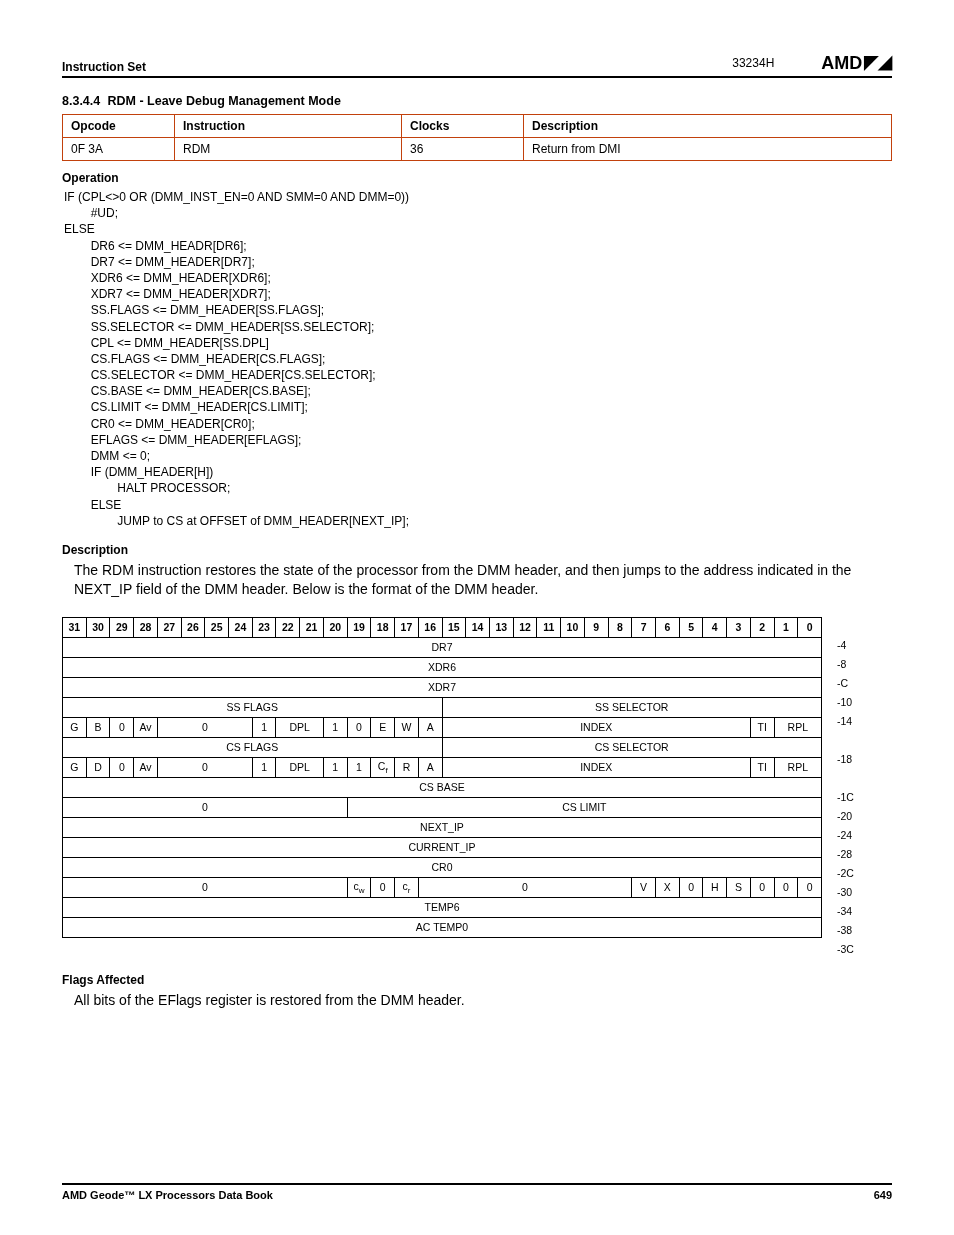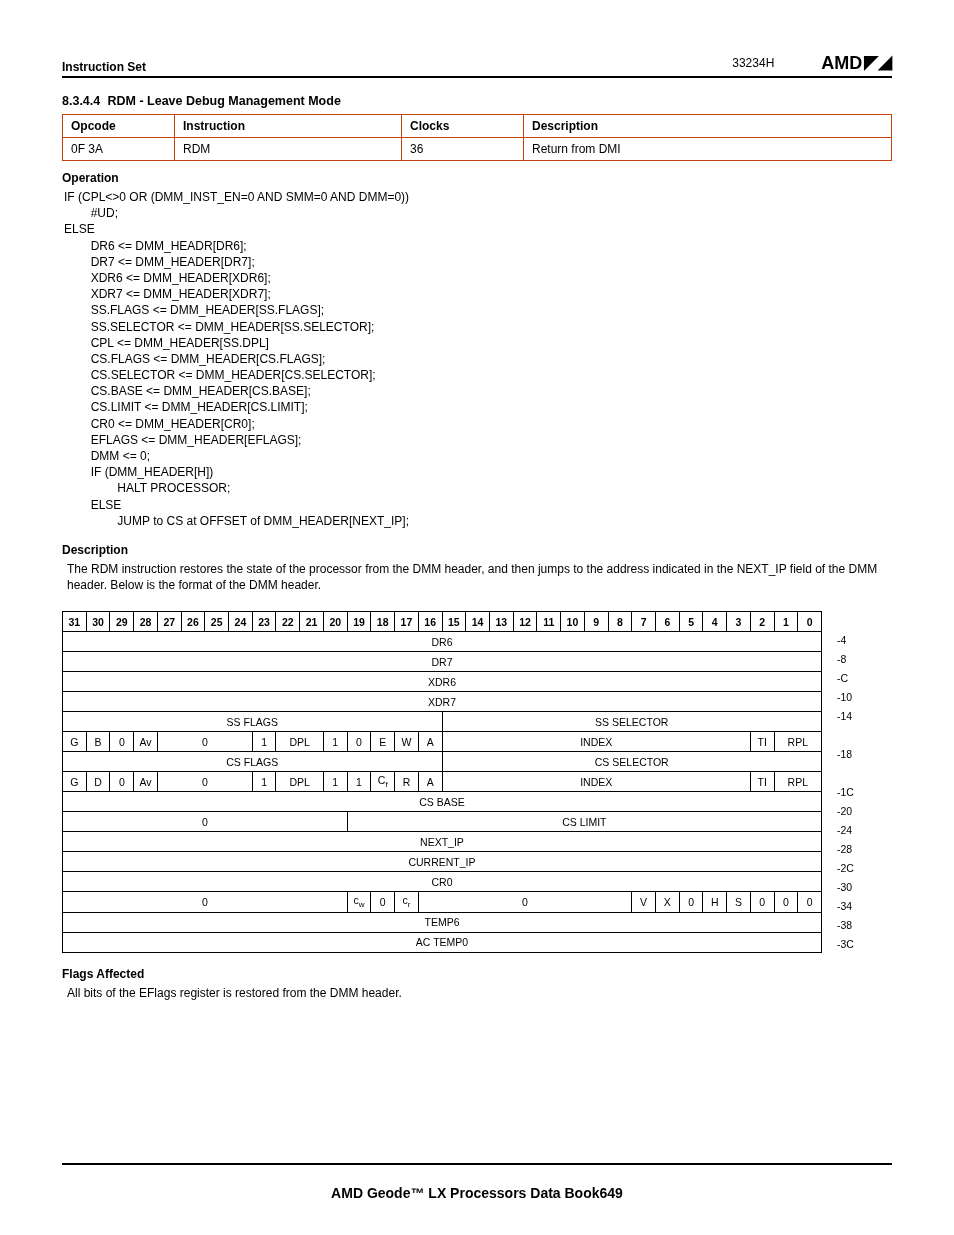--- a/index.html
+++ b/index.html
@@ -8,31 +8,31 @@
   .head-left{font-weight:bold;font-size:12px}
   .head-mid{font-size:12px;margin-right:12px}
   .head-right{font-weight:900;font-size:18px;display:flex;align-items:center;gap:2px}
   .sec-title{font-weight:bold;font-size:12.5px;margin:8px 0 6px 0}
   .sec-num{display:inline-block;min-width:42px}
   table.inst{border-collapse:collapse;width:100%;margin-bottom:10px}
   table.inst th,table.inst td{border:1px solid #c2410c;padding:4px 8px;text-align:left;font-size:12px}
   table.inst th{font-weight:bold}
   .hdr{font-weight:bold;font-size:12px;margin:10px 0 4px 0}
   pre.code{font-family:Arial,Helvetica,sans-serif;font-size:12px;line-height:1.35;margin:0 0 14px 2px;white-space:pre}
-  .para{font-size:12px;line-height:1.35;margin:2px 0 18px 5px}
+  .para{font-size:14px;line-height:1.35;margin:2px 0 18px 12px}
   
   .dmm-wrap{display:flex;gap:15px;align-items:flex-start;margin:0 0 14px 0}
   table.dmm{border-collapse:collapse;width:760px;table-layout:fixed}
   table.dmm td,table.dmm th{border:1px solid #000;padding:2px 0;text-align:center;font-size:10.5px;height:15px}
   table.dmm .bit th{font-weight:bold}
   table.dmm td.lbl{font-size:10.5px}
   .sub{font-size:8px;vertical-align:sub}
   .offsets{display:flex;flex-direction:column;font-size:10.5px;line-height:18.5px;padding-top:19px}
   .offsets div{height:19px;display:flex;align-items:center}
-  .foot{position:absolute;left:62px;right:62px;bottom:34px;border-top:2px solid #000;padding-top:20px;display:flex;justify-content:center;align-items:center;font-size:14px}
+  .foot{position:absolute;left:62px;right:62px;bottom:34px;border-top:2px solid #000;padding-top:4px;display:flex;justify-content:space-between;align-items:center;font-size:11px}
   .foot-left{font-weight:bold}
   .foot-right{font-weight:bold}
   
   .amd-mark{display:inline-block;transform:translateY(-1px)}
 </style>
 </head>
 <body>
 
 <div class="page">
   <div class="head-row">
@@ -125,23 +125,20 @@
             <th>7</th>
             <th>6</th>
             <th>5</th>
             <th>4</th>
             <th>3</th>
             <th>2</th>
             <th>1</th>
             <th>0</th>
           </tr>
       <tr>
-            <td colspan="32" class="lbl">DR6</td>
-          </tr>
-      <tr>
             <td colspan="32" class="lbl">DR7</td>
           </tr>
       <tr>
             <td colspan="32" class="lbl">XDR6</td>
           </tr>
       <tr>
             <td colspan="32" class="lbl">XDR7</td>
           </tr>
       <tr>
         <td colspan="16" class="lbl">SS FLAGS</td>

